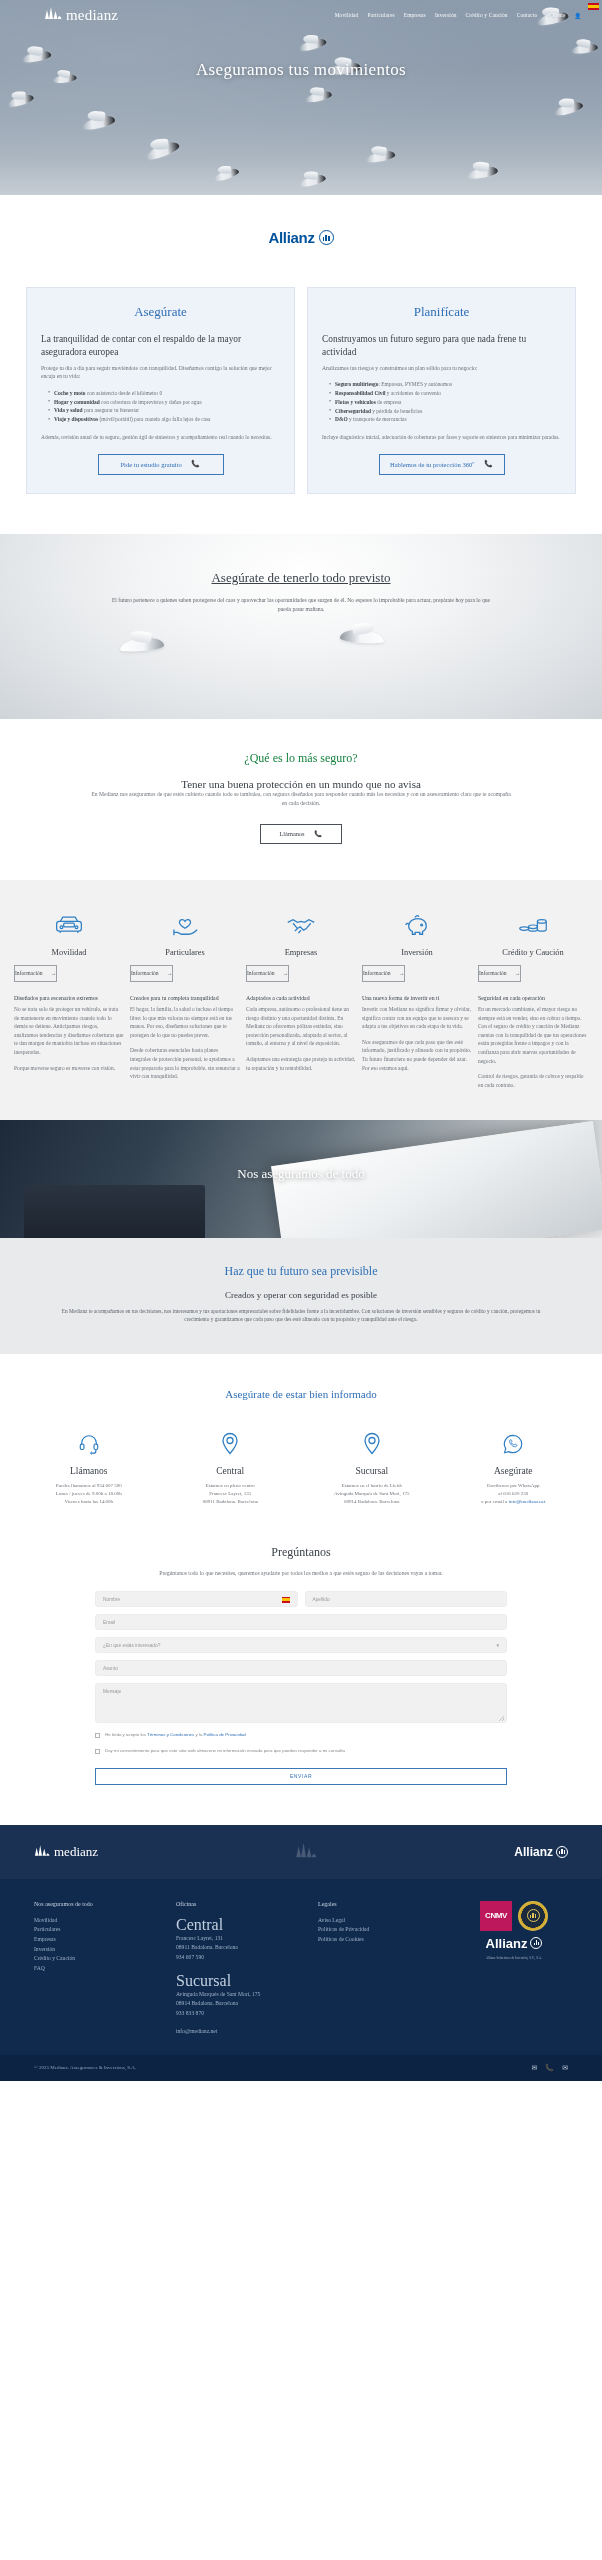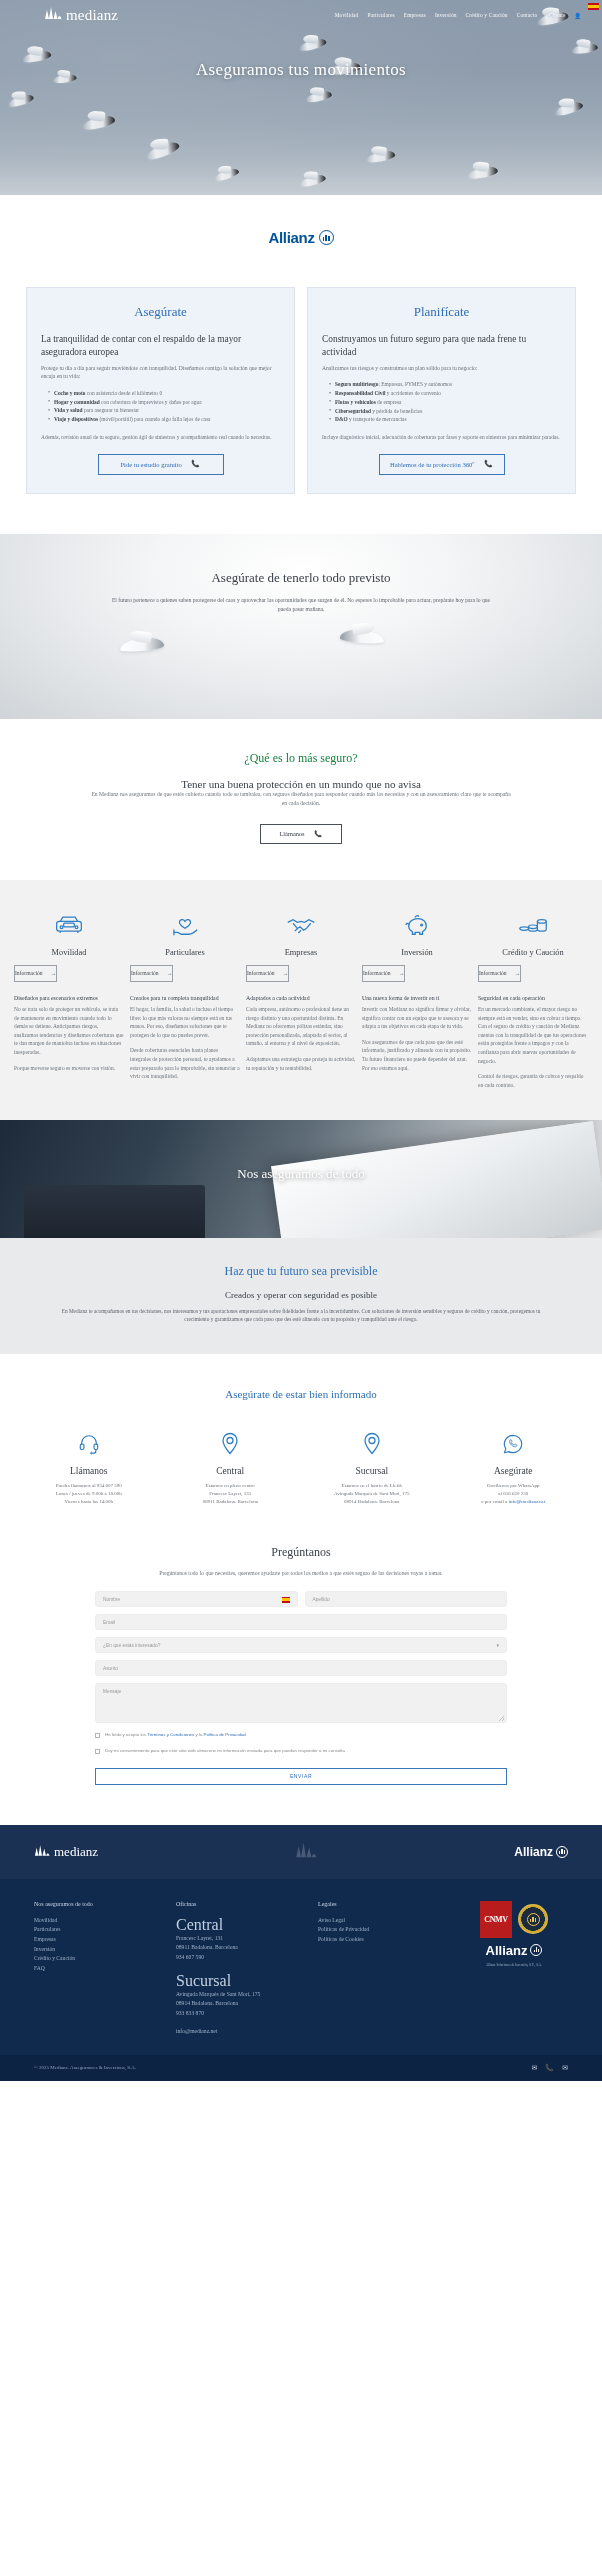--- a/index.html
+++ b/index.html
@@ -142,21 +142,21 @@
     border-radius: 58% 42% 50% 50% / 80% 70% 30% 20%;
     box-shadow: 0 1px 3px rgba(120,128,136,.25);
   }
   .swan-band .bird2::after {
     content: ""; position: absolute; left: 10px; top: -7px; width: 22px; height: 11px;
     background: linear-gradient(180deg,#ffffff,#dfe3e7);
     border-radius: 70% 30% 35% 65%; transform: rotate(12deg);
   }
   .swan-head {
     position: absolute; left: 0; right: 0; top: 36px; text-align: center;
-    font-size: 13px; color: #3b4149; font-weight: 400;
+    font-size: 13px; color: #3b4149; font-weight: 400; text-decoration: underline;
   }
   .swan-sub {
     position: absolute; left: 110px; right: 110px; top: 62px;
     text-align: center; font-size: 5.6px; line-height: 1.6; color: #5e646b;
   }
 
   
   .seguro { padding: 32px 26px 36px; text-align: center; }
   .seguro h2 { color: #15803d; font-size: 12px; font-weight: 400; margin-bottom: 12px; }
   .seguro h3 { color: #3b4149; font-size: 11px; font-weight: 400; }
@@ -277,22 +277,22 @@
 
   .footer-main { background: #102a4e; padding: 22px 34px 18px; display: flex; gap: 14px; }
   .fcol { flex: 1; }
   .fcol h5 { color: #c9d4e2; font-size: 6px; font-weight: 400; margin-bottom: 9px; }
   .fcol a, .fcol p { display: block; color: #9db0c7; font-size: 5.6px; line-height: 1.72; text-decoration: none; }
   .fcol .blk { margin-bottom: 9px; }
   .fcol .blk b { color: #c2cfdf; font-weight: 400; display: block; }
   .badges { width: 108px; display: flex; flex-direction: column; align-items: center; gap: 5px; }
   .badge-row { display: flex; align-items: center; gap: 6px; }
   .cnmv {
-    width: 32px; height: 37px; background: #b91c1c; color: #fff;
-    font-family: Liberation Serif, serif; font-size: 8px; font-weight: 700;
+    width: 32px; height: 30px; background: #be185d; color: #fff;
+    font-family: Liberation Sans, sans-serif; font-size: 8px; font-weight: 700;
     display: flex; align-items: center; justify-content: center; letter-spacing: -.4px;
   }
   .seal {
     width: 30px; height: 30px; border-radius: 50%;
     background: radial-gradient(circle, #1c2a3d 55%, #c9a227 56%, #e6c65a 78%, #b08d1c 100%);
     display: flex; align-items: center; justify-content: center;
   }
   .seal .inner {
     width: 13px; height: 13px; border-radius: 50%; border: 1.2px solid #e6c65a;
     display: inline-flex; align-items: flex-end; justify-content: center; gap: 1px; padding-bottom: 3px;

